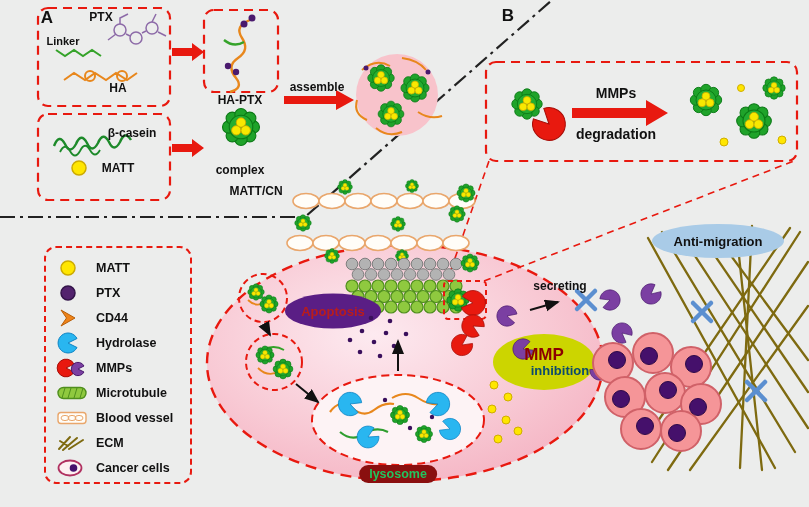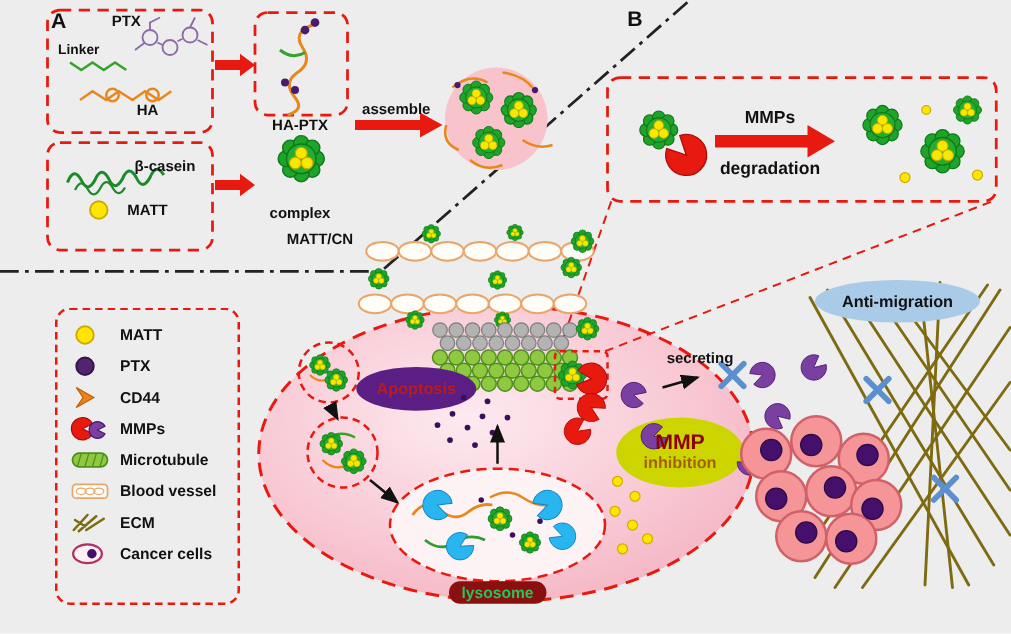--- a/index.html
+++ b/index.html
@@ -343,21 +343,21 @@
 <div class="t" style="left:240px;top:100px;">HA-PTX</div>
 <div class="t" style="left:256px;top:156px;margin-top:35px;">MATT/CN</div>
 <div class="t" style="left:240px;top:170px;text-align:right;">complex</div>
 <div class="t" style="left:317px;top:87px;">assemble</div>
 
 <div class="t" style="left:616px;top:93px;font-size:14px;">MMPs</div>
 <div class="t" style="left:616px;top:134px;font-size:14px;">degradation</div>
 
 <div class="t" style="left:333px;top:311px;font-size:13px;color:#b91c1c;">Apoptosis</div>
 <div class="t" style="left:544px;top:354px;font-size:17px;color:#8b0000;">MMP</div>
-<div class="t" style="left:544px;top:370px;font-size:13px;color:#a16207;">inhibition</div>
+<div class="t" style="left:560px;top:370px;font-size:13px;color:#0c4a6e;">inhibition</div>
 <div class="t" style="left:560px;top:286px;">secreting</div>
 <div class="t" style="left:718px;top:241px;font-size:13px;">Anti-migration</div>
 <div class="lysolabel" style="left:398px;top:474px;">lysosome</div>
 
 <div class="legend">
   <div class="lrow">
     <svg width="34" height="22">
       <circle cx="13" cy="11" r="7" fill="#ffe600" stroke="#ccaa00" stroke-width="1.5"></circle>
         </svg>
     <span class="llab">MATT</span>
@@ -366,20 +366,26 @@
     <svg width="34" height="22">
       <circle cx="13" cy="11" r="7" fill="#53236e" stroke="#331449" stroke-width="1.5"></circle>
         </svg>
     <span class="llab">PTX</span>
   </div>
   <div class="lrow">
     <svg width="34" height="22">
       <path d="M6,3 L20,11 L6,19 L11.5,11 Z" fill="#ef8318" stroke="#b85e06"></path>
         </svg>
     <span class="llab">CD44</span>
+  </div>
+  <div class="lrow">
+    <svg width="34" height="22">
+      <path d="M13,11 L22,6.5 A10,10 0 1 0 22,15.5 Z" fill="#29b6f0" stroke="#0e84c4"></path>
+        </svg>
+    <span class="llab">Hydrolase</span>
   </div>
   <div class="lrow">
     <svg width="34" height="22">
       <path d="M11,11 L19,7 A8.9,8.9 0 1 0 19,15 Z" fill="#e8190f" stroke="#a80e08"></path>
       <path d="M23,12 L29,9 A6.7,6.7 0 1 0 29,15 Z" fill="#7b3fa2" stroke="#4a1a6e"></path>
         </svg>
     <span class="llab">MMPs</span>
   </div>
   <div class="lrow">
     <svg width="34" height="22">

